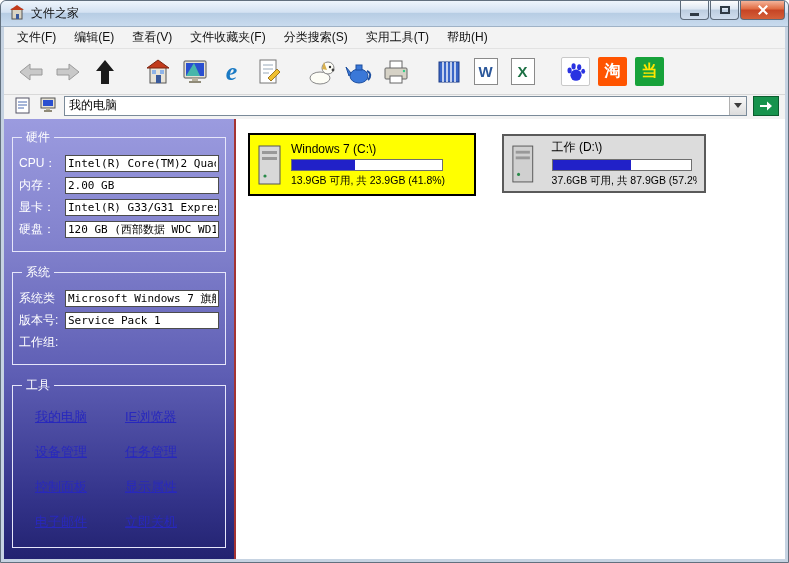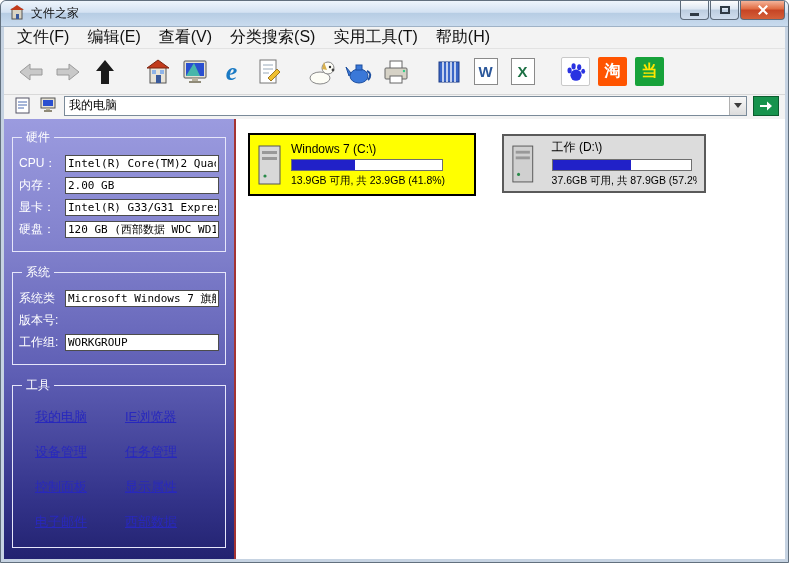--- a/index.html
+++ b/index.html
@@ -34,21 +34,21 @@
   .glyph-x { position: relative; width: 12px; height: 12px; }
   .glyph-x::before, .glyph-x::after {
     content: ""; position: absolute; left: 5px; top: 0; width: 2px; height: 12px; background: #fff;
   }
   .glyph-x::before { transform: rotate(45deg); }
   .glyph-x::after  { transform: rotate(-45deg); }
 
   
   .menubar {
     height: 22px; flex: none; background: #f3f3f3; border-bottom: 1px solid #e2e2e2;
-    display: flex; align-items: center; padding: 0 4px; font-size: 16px; color: #111;
+    display: flex; align-items: flex-end; padding: 0 4px; font-size: 12px; color: #111;
   }
   .menu-item { padding: 2px 9px; cursor: default; }
 
   
   .toolbar {
     height: 46px; flex: none; background: #f3f3f3; border-bottom: 1px solid #d8d8d8;
     display: flex; align-items: center; padding: 0 8px;
   }
   .tgroup { display: flex; align-items: center; margin-right: 16px; }
   .tbtn {
@@ -143,20 +143,21 @@
       <div class="wbtn close">
           <span class="glyph-x"></span>
         </div>
     </div>
   </div>
 
   <div class="menubar">
     <span class="menu-item">文件(F)</span>
     <span class="menu-item">编辑(E)</span>
     <span class="menu-item">查看(V)</span>
+    <span class="menu-item">文件收藏夹(F)</span>
     <span class="menu-item">分类搜索(S)</span>
     <span class="menu-item">实用工具(T)</span>
     <span class="menu-item">帮助(H)</span>
   </div>
 
   <div class="toolbar">
     <div class="tgroup">
       <button class="tbtn">
         <svg width="30" height="30" viewBox="0 0 30 30">
           <path d="M4 15 L14 7 V12 H26 V18 H14 V23 Z" fill="#c9c9c9" stroke="#9a9a9a"></path>
@@ -329,38 +330,38 @@
       </fieldset>
 
       <fieldset class="group">
         <legend>系统</legend>
         <div class="frow">
           <span class="flabel">系统类</span>
           <input class="fvalue" type="text" readonly="" value="Microsoft Windows 7 旗舰" style="">
         </div>
         <div class="frow">
           <span class="flabel">版本号:</span>
+          <input class="fvalue" type="text" readonly="" value="Service Pack 1" style="">
         </div>
         <div class="frow">
           <span class="flabel">工作组:</span>
-          <input class="fvalue" type="text" readonly="" value="WORKGROUP" style="">
         </div>
       </fieldset>
 
       <fieldset class="group">
         <legend>工具</legend>
         <div class="links">
           <a class="link">我的电脑</a>
           <a class="link">IE浏览器</a>
           <a class="link">设备管理</a>
           <a class="link">任务管理</a>
           <a class="link">控制面板</a>
           <a class="link">显示属性</a>
           <a class="link">电子邮件</a>
-          <a class="link">西部数据</a>
+          <a class="link">立即关机</a>
         </div>
       </fieldset>
 
     </div>
 
     <div class="main">
 
       <div class="drive-card c-drive">
         <svg width="26" height="42" viewBox="0 0 26 42">
           <rect x="2" y="2" width="21" height="38" fill="#d8d8d8" stroke="#555"></rect>

